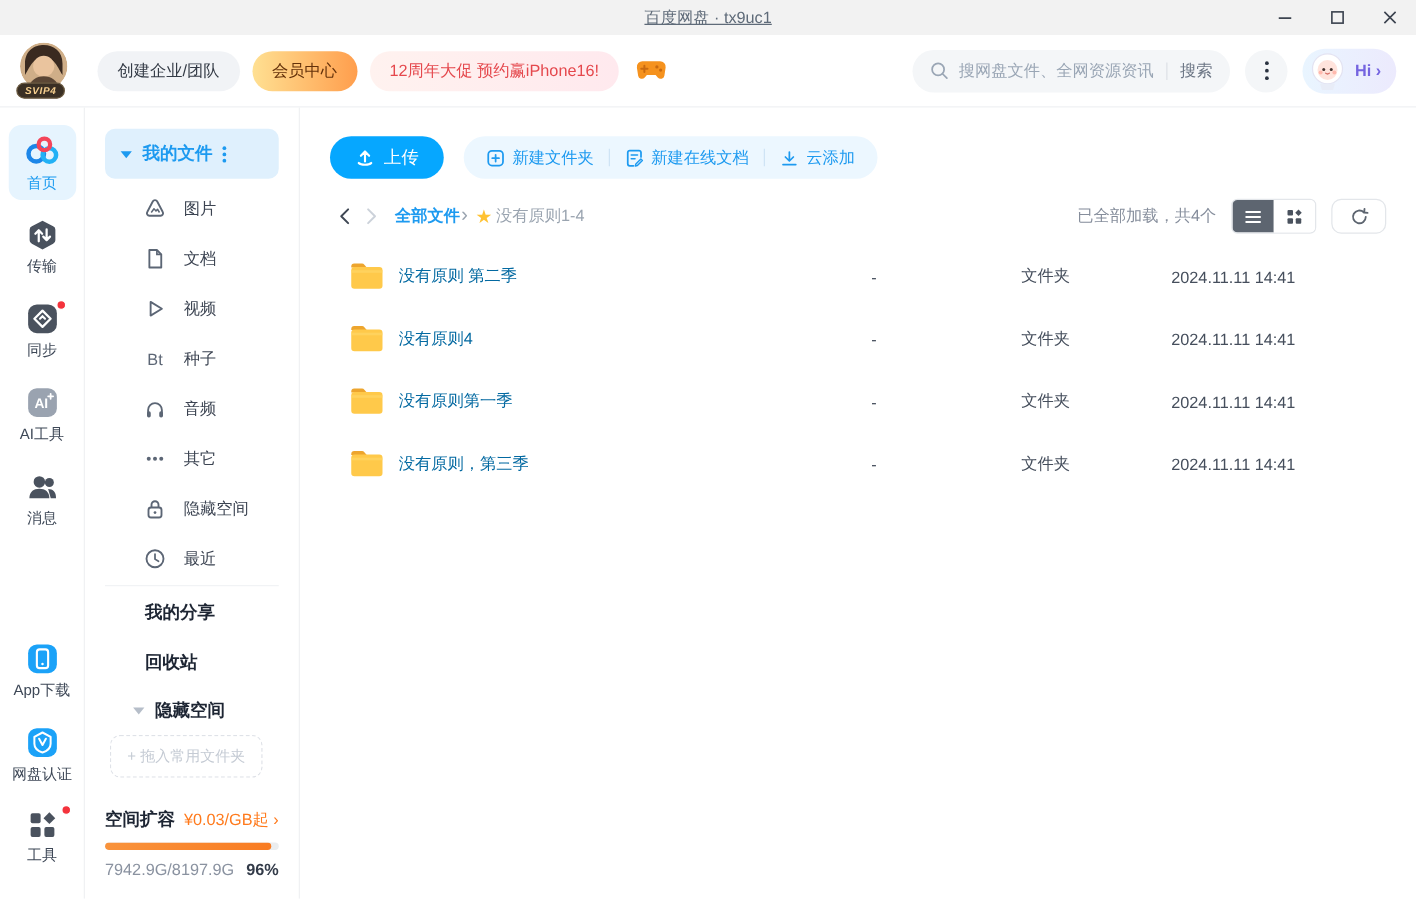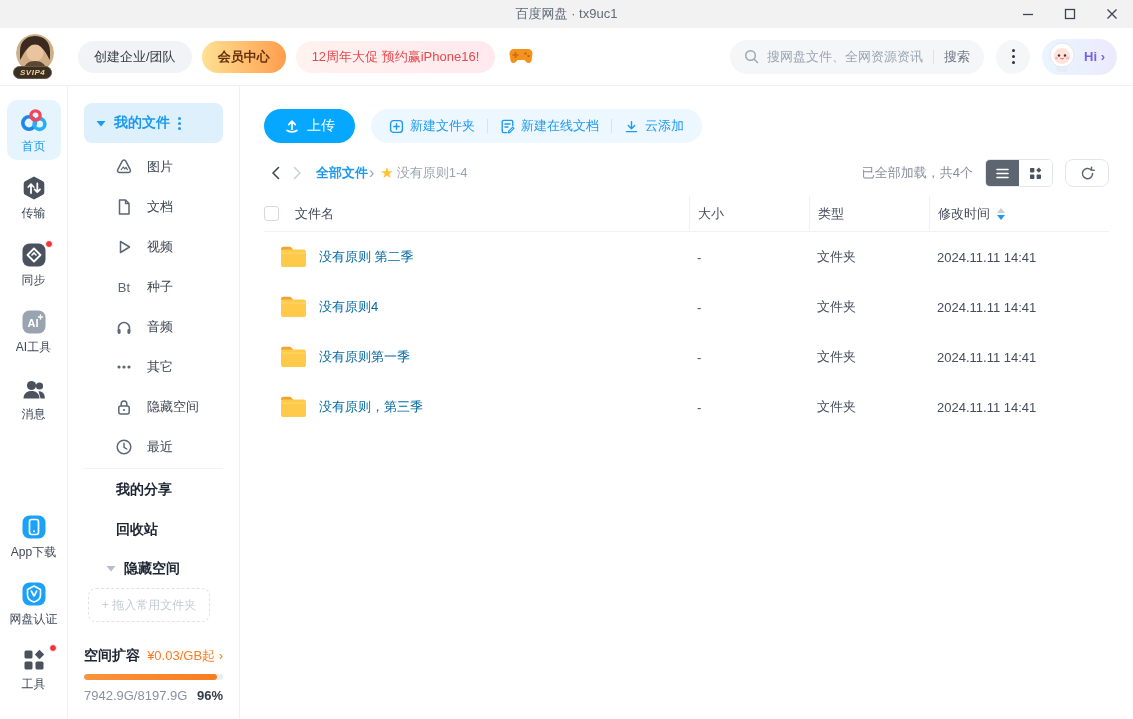--- a/index.html
+++ b/index.html
@@ -3,32 +3,32 @@
 <meta charset="utf-8">
 <style>
   * { margin:0; padding:0; box-sizing:border-box; }
   html,body { width:1133px; height:719px; }
   body { font-family:"Liberation Sans","DejaVu Sans",sans-serif; background:#fff; color:#3c4452; overflow:hidden; }
   svg { display:block; }
   .window { width:1133px; height:719px; display:flex; flex-direction:column; background:#fff; }
 
   
   .titlebar { position:relative; height:28px; background:#f2f2f2; flex:0 0 auto; }
-  .titlebar .title { position:absolute; left:0; right:0; top:0; height:28px; line-height:28px; text-align:center; font-size:13px; color:#5f6b79; }
+  .titlebar .title { position:absolute; left:0; right:0; top:0; height:28px; line-height:28px; text-align:center; font-size:13px; color:#5f6b79;text-decoration:underline; }
   .win-controls { position:absolute; right:0; top:0; height:28px; display:flex; }
   .win-btn { width:42px; height:28px; display:flex; align-items:center; justify-content:center; cursor:pointer; color:#3d4450; }
 
   
   .header { height:58px; background:#fff; display:flex; align-items:center; padding:0 16px; border-bottom:1px solid #f0f1f3; flex:0 0 auto; }
   .avatar-wrap { position:relative; width:40px; height:46px; margin-right:22px; flex:0 0 auto; }
   .avatar { width:38px; height:38px; border-radius:50%; overflow:hidden; }
   .svip-badge { position:absolute; left:-3px; bottom:1px; background:#3a2f24; color:#f6cf8f; font-size:8px; font-weight:bold; font-style:italic; padding:1px 6px; border-radius:7px; border:1px solid #6b5a41; letter-spacing:.5px; }
   .pill-btn { height:32px; display:flex; align-items:center; padding:0 16px; border-radius:16px; font-size:13px; cursor:pointer; margin-right:10px; white-space:nowrap; }
   .btn-team { background:#f1f3f6; color:#333a45; }
-  .btn-vip { background:linear-gradient(90deg,#ffe092,#ff9e4d); color:#64310a; font-weight:bold; }
+  .btn-vip { background:linear-gradient(90deg,#ffe092,#ff9e4d); color:#64310a; font-weight:normal; }
   .btn-promo { background:linear-gradient(90deg,#fff2ef,#ffe9ee); color:#e5484d; }
   .gamepad { margin-left:4px; cursor:pointer; }
   .search-box { margin-left:auto; width:254px; height:34px; border-radius:17px; background:#f4f6f8; display:flex; align-items:center; padding:0 14px; }
   .search-box input { flex:1; border:none; outline:none; background:transparent; font-size:13px; color:#3c4452; min-width:0; font-family:inherit; }
   .search-box input::placeholder { color:#9aa6b5; }
   .search-divider { width:1px; height:14px; background:#dde1e6; margin:0 10px; }
   .search-go { font-size:13px; color:#6b7584; cursor:pointer; white-space:nowrap; }
   .kebab-btn { width:34px; height:34px; border-radius:50%; background:#f4f6f8; display:flex; align-items:center; justify-content:center; margin-left:12px; cursor:pointer; }
   .dotcol { display:flex; flex-direction:column; gap:3px; }
   .dotcol i { width:3px; height:3px; border-radius:50%; background:#2a3240; }
@@ -454,35 +454,20 @@
           <div class="refresh-btn">
             <svg width="15" height="15" viewBox="0 0 15 15">
                 <path d="M12.6 7.5 a5.1 5.1 0 1 1 -1.6-3.7" fill="none" stroke="#5d6570" stroke-width="1.5" stroke-linecap="round"></path>
                 <path d="M11.6 1.2 l-.3 2.8 2.8 .3" fill="none" stroke="#5d6570" stroke-width="1.5" stroke-linecap="round" stroke-linejoin="round"></path>
               </svg>
           </div>
         </div>
       </div>
 
       <div class="ftable">
-        <div class="frow fhead">
-          <div>
-            <span class="checkbox"></span>
-            <span>文件名</span>
-          </div>
-          <div class="col-b">大小</div>
-          <div class="col-b">类型</div>
-          <div class="col-b">
-            <span>修改时间</span>
-            <span class="sorter">
-                <i class="tri-up"></i>
-                <i class="tri-down"></i>
-              </span>
-          </div>
-        </div>
 
         <div class="fbody">
           <div class="frow">
             <div>
               <svg class="folder-icon" width="27" height="22" viewBox="0 0 27 22">
                   <path d="M1 3.2 A2.4 2.4 0 0 1 3.4 0.8 h6.2 a2.4 2.4 0 0 1 1.9 0.9 L13.4 4 H1 Z" fill="#eda52e"></path>
                   <rect x="1" y="3.6" width="25" height="17.4" rx="2.6" fill="#ffc94a"></rect>
                   <path d="M1 6.2 h25 v2 H1 Z" fill="#ffd96b" opacity="0.6"></path>
                 </svg>
               <span class="fname">没有原则 第二季</span>

